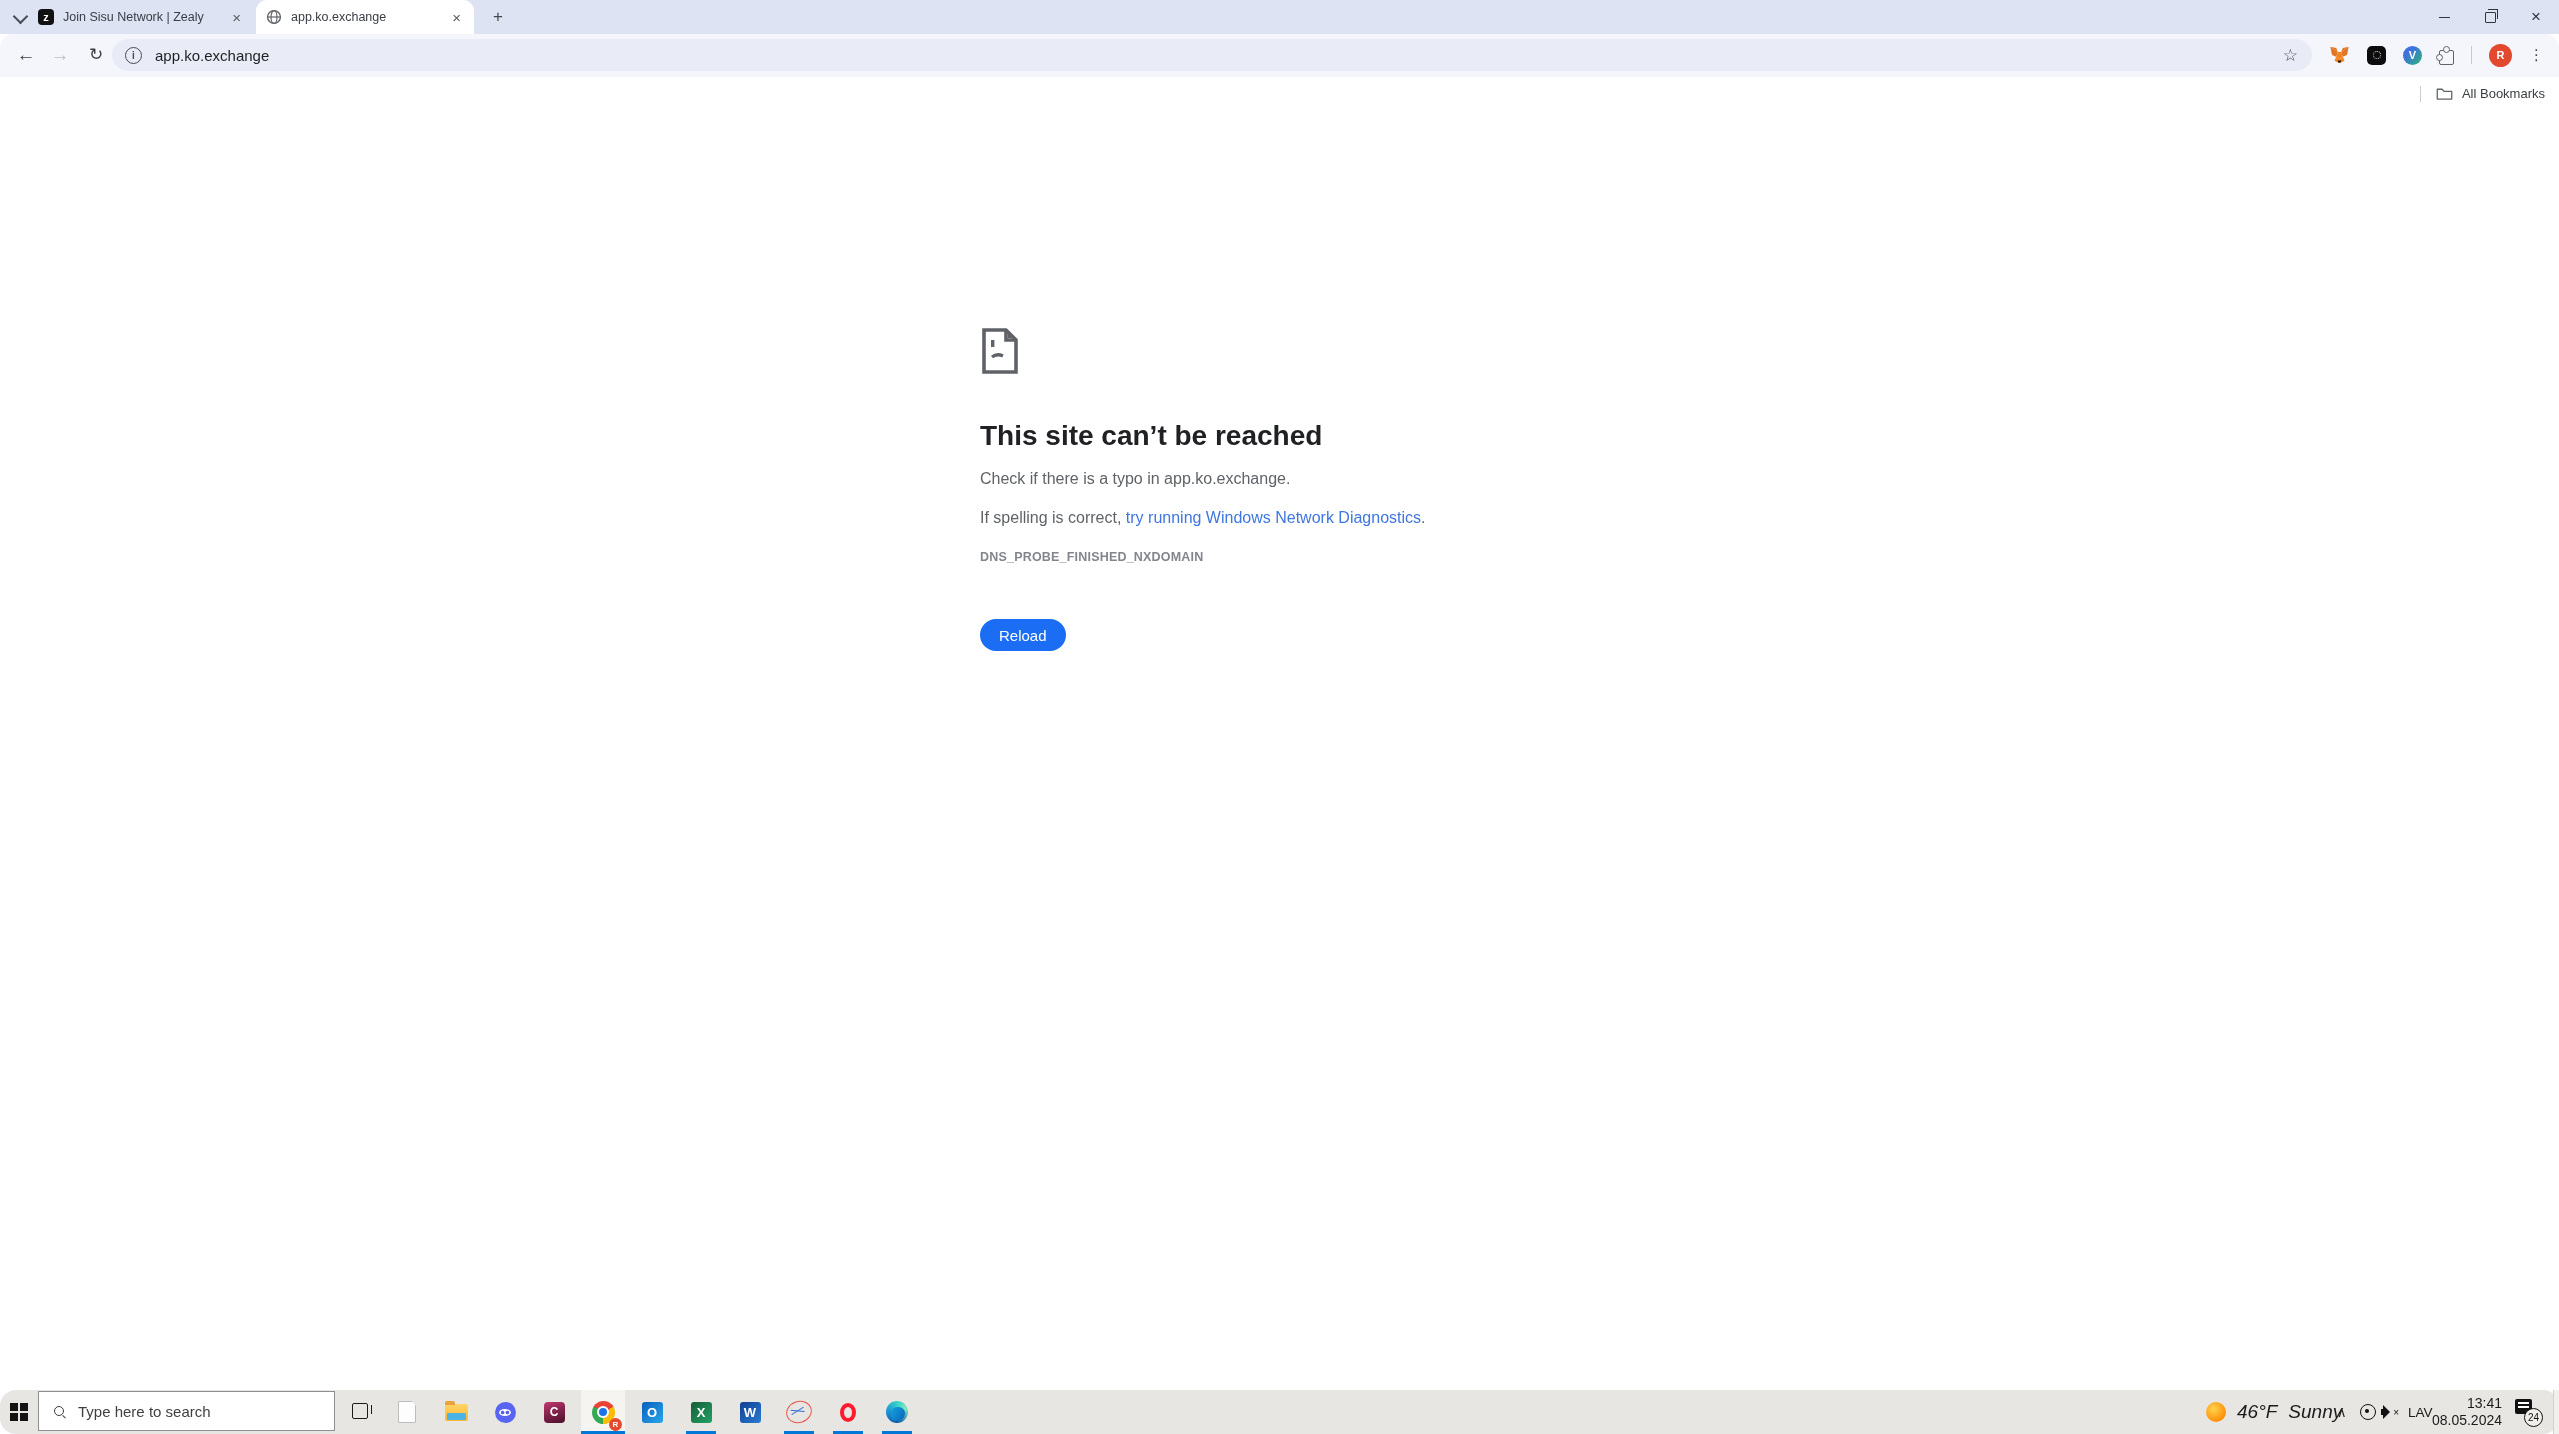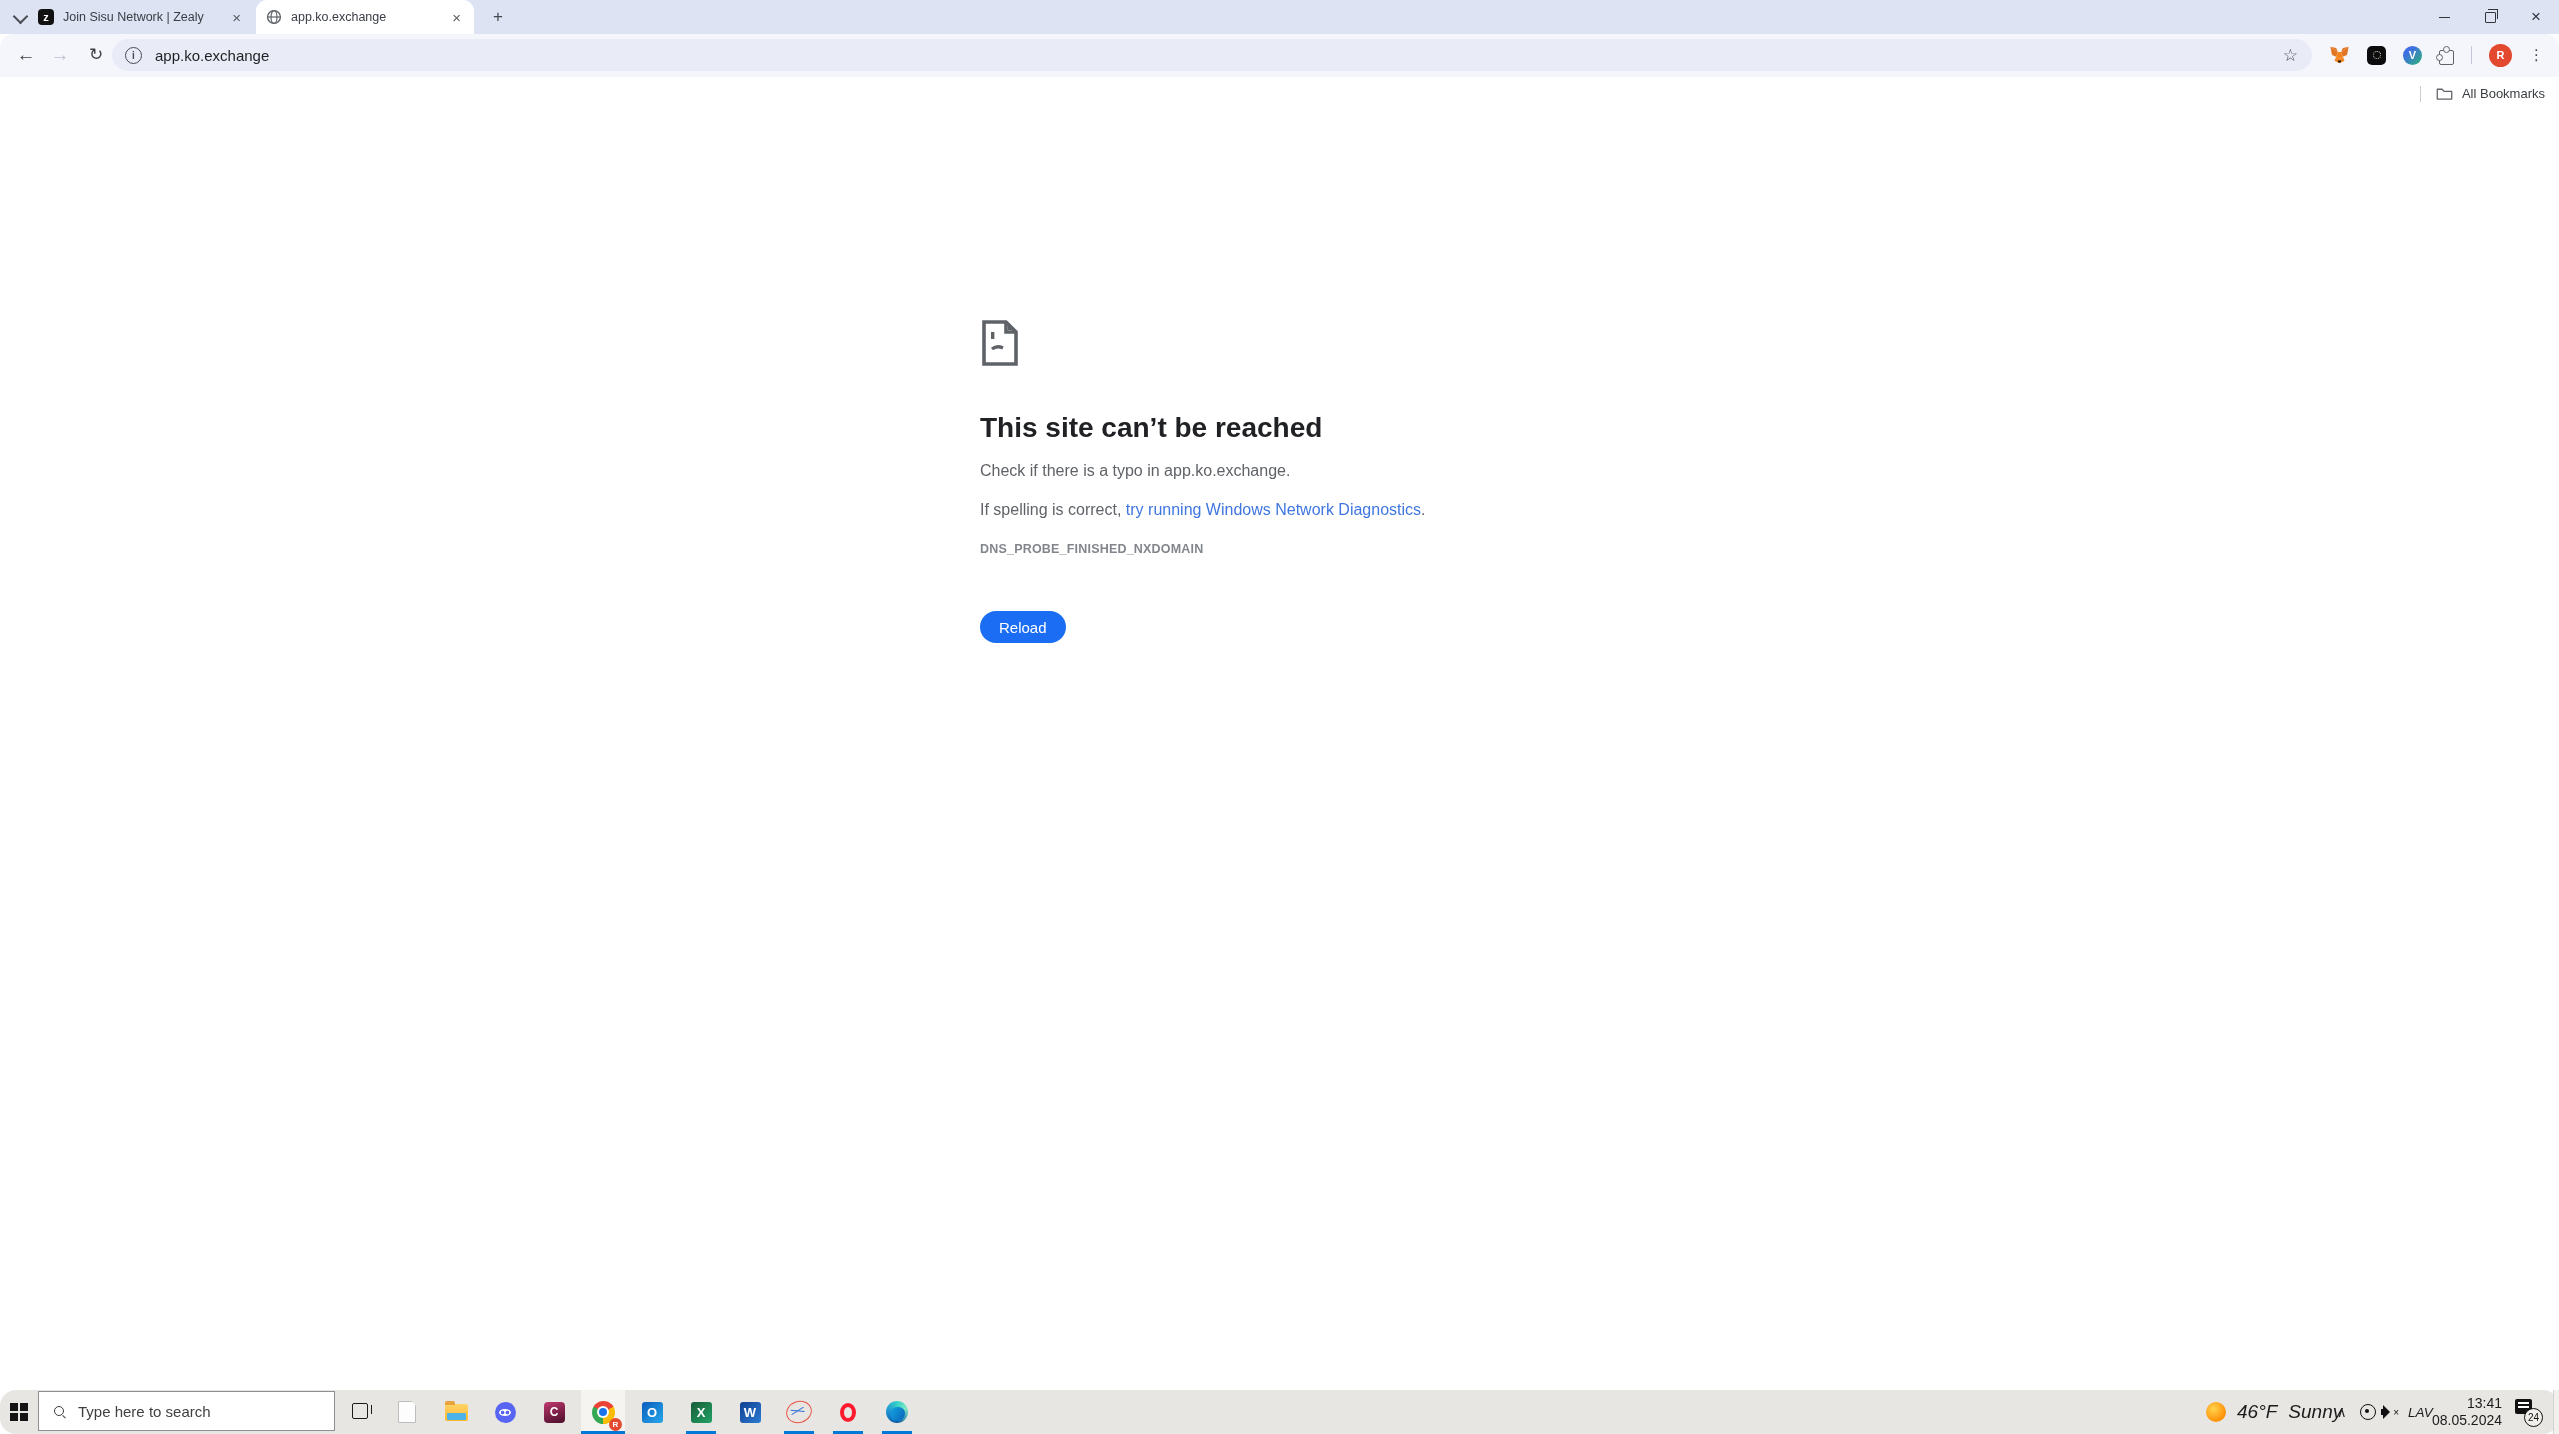--- a/index.html
+++ b/index.html
@@ -48,21 +48,21 @@
   .puzzle:after{content:"";position:absolute;left:-4.5px;top:3.2px;width:5px;height:5px;border:1.7px solid #5f6368;border-radius:50%;background:var(--toolbar,#f5f6fc);}
 
   
   .bookmarks{position:absolute;left:0;top:77px;width:100%;height:33px;background:#fff;}
   .bm-right{position:absolute;right:14px;top:0;height:33px;display:flex;align-items:center;gap:9px;}
   .bm-sep{width:1px;height:16px;background:#caccd2;margin-right:6px;}
   .bm-label{font-size:13px;color:#3c4043;cursor:pointer;text-align:center;}
 
   
   .content{position:absolute;left:0;top:110px;width:100%;height:1280px;background:#fff;}
-  .err{position:absolute;left:980px;top:208px;width:760px;}
+  .err{position:absolute;left:980px;top:216px;width:760px;}
   .err h1{position:absolute;left:0;top:94px;margin:0;font-size:28px;font-weight:600;color:var(--heading,#202124);white-space:nowrap;}
   .err .p1{position:absolute;left:0;top:144px;margin:0;font-size:16px;color:var(--graytext,#5f6368);white-space:nowrap;}
   .err .p2{position:absolute;left:0;top:183px;margin:0;font-size:16px;color:var(--graytext,#5f6368);white-space:nowrap;}
   .err .p2 a{color:var(--link,#3f76e0);text-decoration:none;cursor:pointer;}
   .err .code{position:absolute;left:0;top:224px;margin:0;font-size:12.5px;color:var(--codetext,#82868c);letter-spacing:.2px;font-weight:bold;}
   .reload-btn{position:absolute;left:0;top:293px;height:32px;padding:0 19px;border:none;border-radius:16px;background:var(--btn,#1b6ef3);color:#fff;font-size:15px;font-family:inherit;cursor:pointer;}
 
   
   .taskbar{position:absolute;left:0;top:1390px;width:100%;height:44px;background:var(--taskbar,#e8e6e3);border-radius:16px;}
   .startbtn{position:absolute;left:10px;top:13px;width:18px;height:18px;display:grid;grid-template-columns:8px 8px;grid-template-rows:8px 8px;gap:1.6px;cursor:pointer;}
@@ -110,21 +110,21 @@
   .tray-item{position:absolute;top:0;height:44px;display:flex;align-items:center;color:#1b1b1b;}
   .sun{width:20px;height:20px;border-radius:50%;background:radial-gradient(circle at 38% 35%,#ffd34d,#ff9008 70%);}
   .wtxt{font-size:19px;font-style:italic;}
   .tray-chev{font-size:13px;color:#1b1b1b;cursor:pointer;}
   .rec{position:relative;width:14px;height:14px;border:1.8px solid #111;border-radius:50%;cursor:pointer;}
   .rec:after{content:"";position:absolute;left:3.6px;top:3.6px;width:4px;height:4px;border-radius:50%;background:#111;}
   .spk{position:relative;width:18px;height:14px;cursor:pointer;}
   .spk:before{content:"";position:absolute;left:0;top:4px;width:4px;height:6px;background:#111;}
   .spk:after{content:"";position:absolute;left:2px;top:0;border-left:7px solid #111;border-top:7px solid transparent;border-bottom:7px solid transparent;}
   .spk b{position:absolute;right:0;top:2px;font-size:10px;color:#111;font-weight:normal;}
-  .lang{font-size:13.5px;cursor:pointer;font-style:italic;}
+  .lang{font-size:13.5px;cursor:pointer;}
   .clock{font-size:14px;line-height:17px;text-align:right;cursor:pointer;}
   .notif{position:relative;width:26px;height:26px;cursor:pointer;}
   .notif .box{position:absolute;left:0;top:0;width:17px;height:15px;background:#111;border-radius:2px;}
   .notif .box:after{content:"";position:absolute;left:3px;top:3px;width:11px;height:8px;background:repeating-linear-gradient(#fff 0 1.6px,#111 1.6px 4.4px);}
   .notif .badge{position:absolute;right:-2px;bottom:-2px;width:17px;height:17px;border-radius:50%;background:#f1efec;border:1.6px solid #111;font-size:10px;display:flex;align-items:center;justify-content:center;color:#111;}
   .show-desktop{position:absolute;right:0;top:0;width:5px;height:44px;background:#f2f0ed;border-left:1px solid #d4d2cf;cursor:pointer;}
 
   .err-icon{display:block;}
 </style>
 </head>

